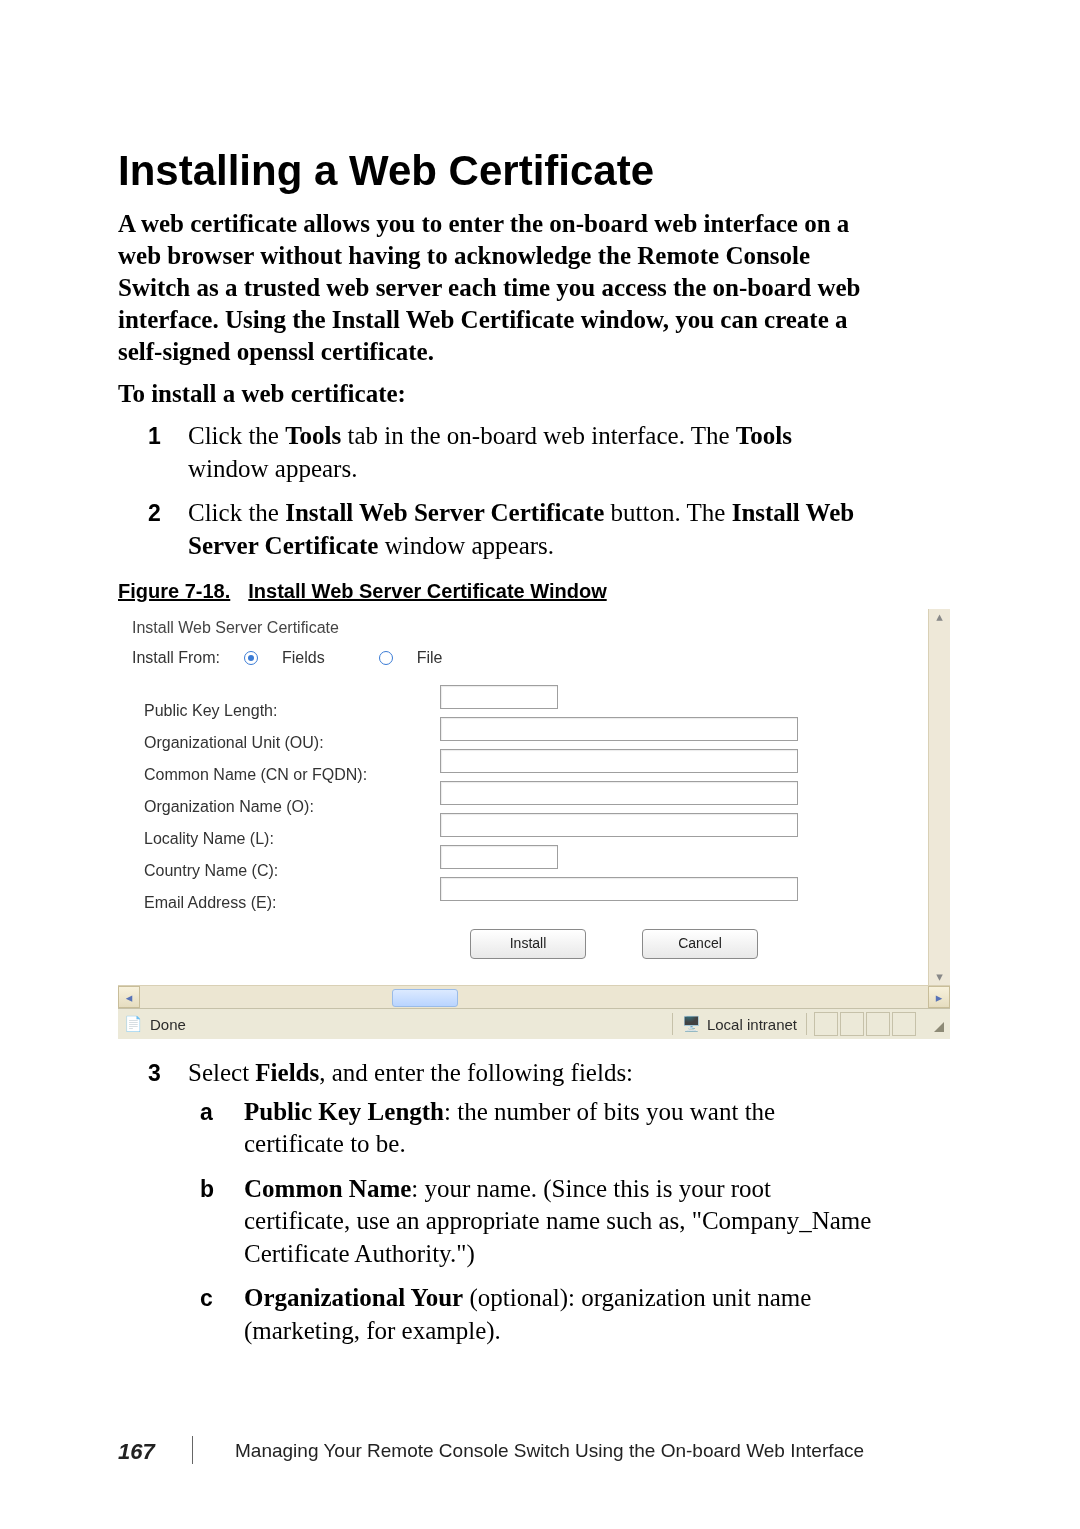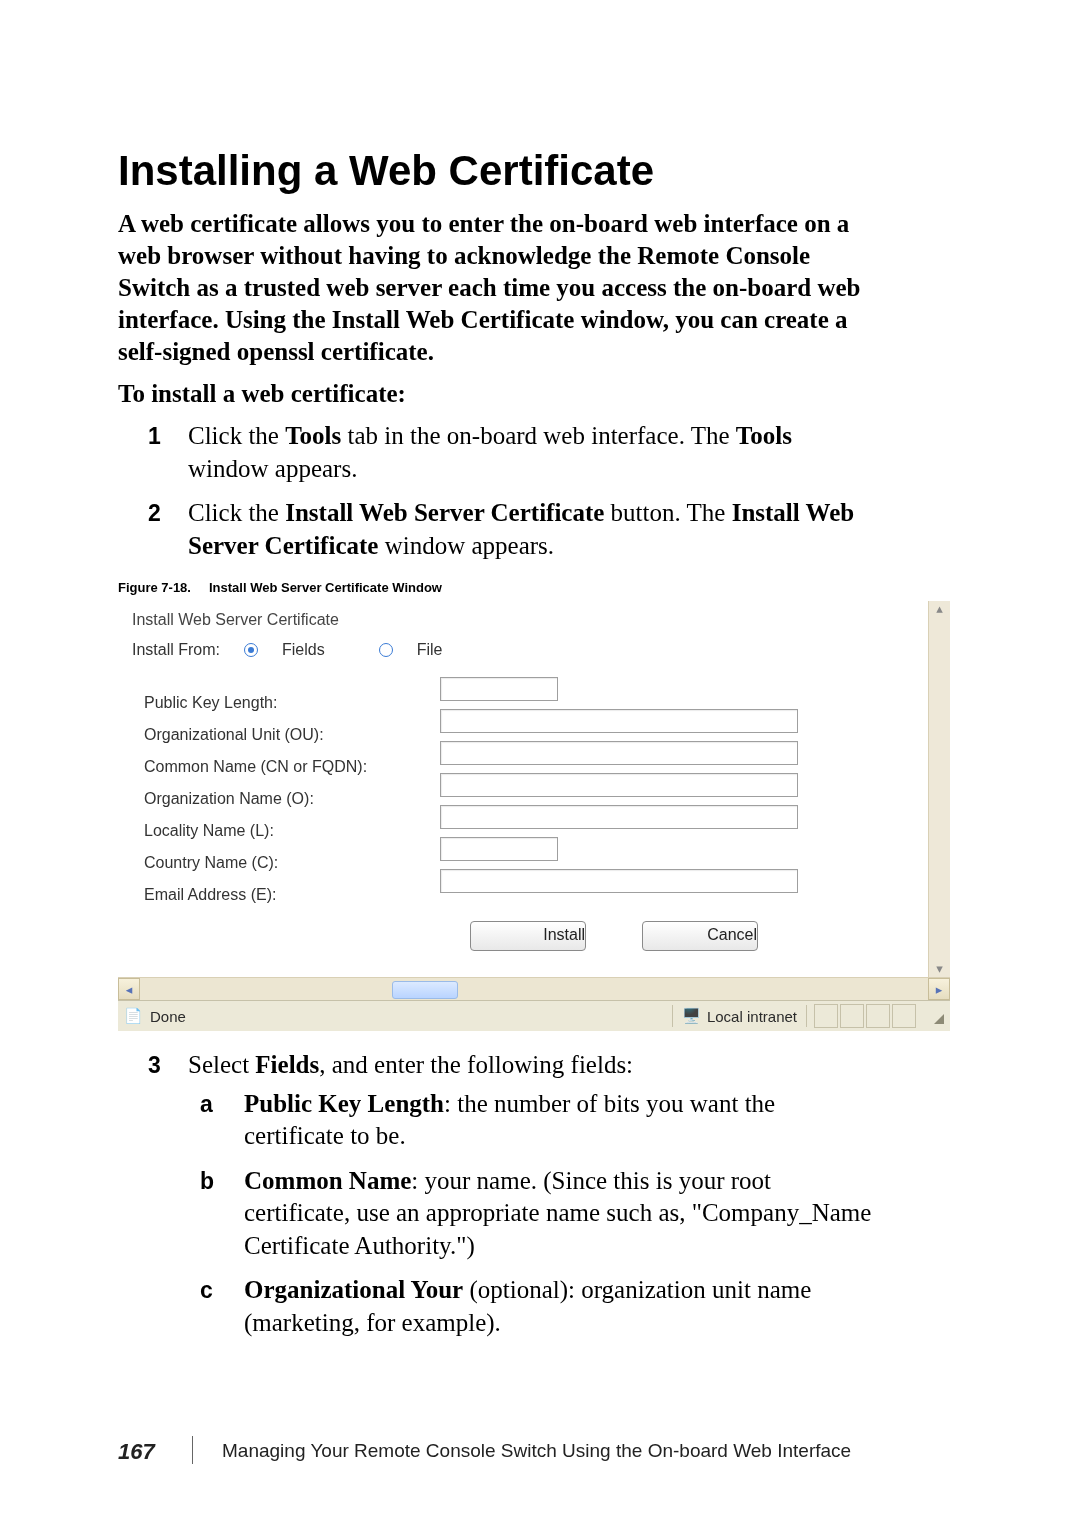--- a/index.html
+++ b/index.html
@@ -70,22 +70,23 @@
     top: 0;
     font-family: "Trebuchet MS", Arial, sans-serif;
     font-weight: 700;
     font-size: 23px;
     line-height: 1.45;
   }
   .bold { font-weight: 700; }
   .figure-caption {
     font-family: "Trebuchet MS", Arial, sans-serif;
     font-weight: 700;
-    font-size: 13px;
+    font-size: 20px;
     margin: 18px 0 4px 0;
+    text-decoration: underline;
   }
   .figure-caption .gap { display:inline-block; width:18px; }
   
   .shot {
     font-family: Tahoma, Verdana, Arial, sans-serif;
     font-size: 16px;
     color: #000;
     width: 832px;
     margin: 6px 0 18px 0;
     user-select: none;
@@ -171,22 +172,22 @@
     gap: 56px;
     padding: 24px 0 10px 326px;
   }
   .winbtn {
     height: 28px;
     min-width: 114px;
     border: 1px solid #8a8a8a;
     border-radius: 4px;
     background: linear-gradient(#fff, #e8e8e8);
     font-family: Tahoma, Verdana, Arial, sans-serif;
-    font-size: 16px;
-    text-align: right;
+    font-size: 14px;
+    text-align: center;
     line-height: 26px;
     color: #222;
   }
   
   .shot-hscroll {
     height: 22px;
     background: #eee8d8;
     border-top: 1px solid #d9d0b5;
     display: flex;
     align-items: center;
@@ -278,21 +279,21 @@
   .footer .divider {
     position: absolute;
     left: 192px;
     top: -3px;
     width: 1px;
     height: 28px;
     background: #666;
   }
   .footer .chap {
     position: absolute;
-    left: 222px;
+    left: 235px;
     top: 1px;
   }
 </style>
 </head>
 <body>
 
 <div class="page">
 
   <h1>Installing a Web Certificate</h1>
 

